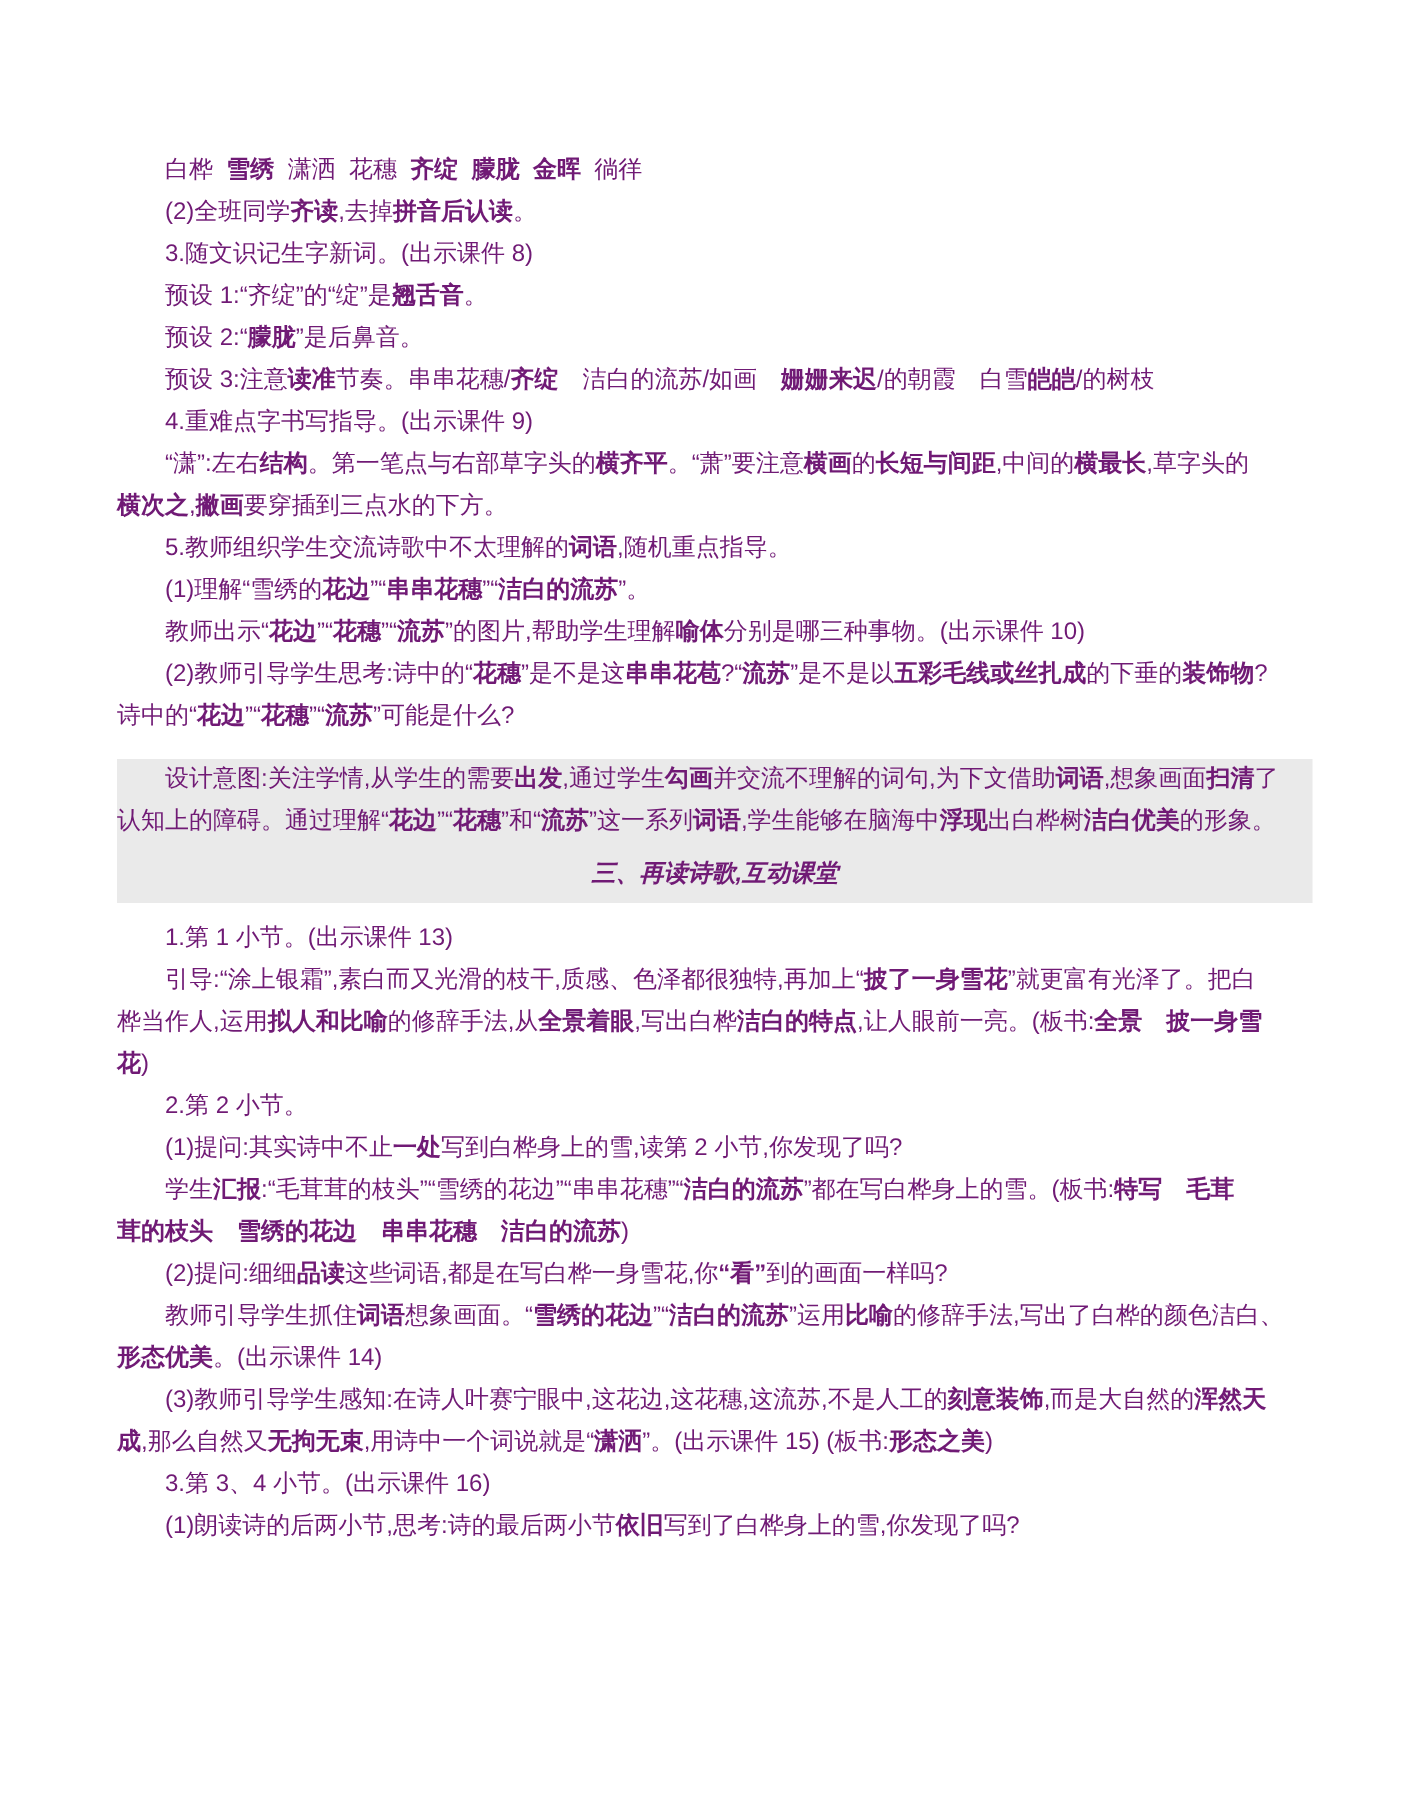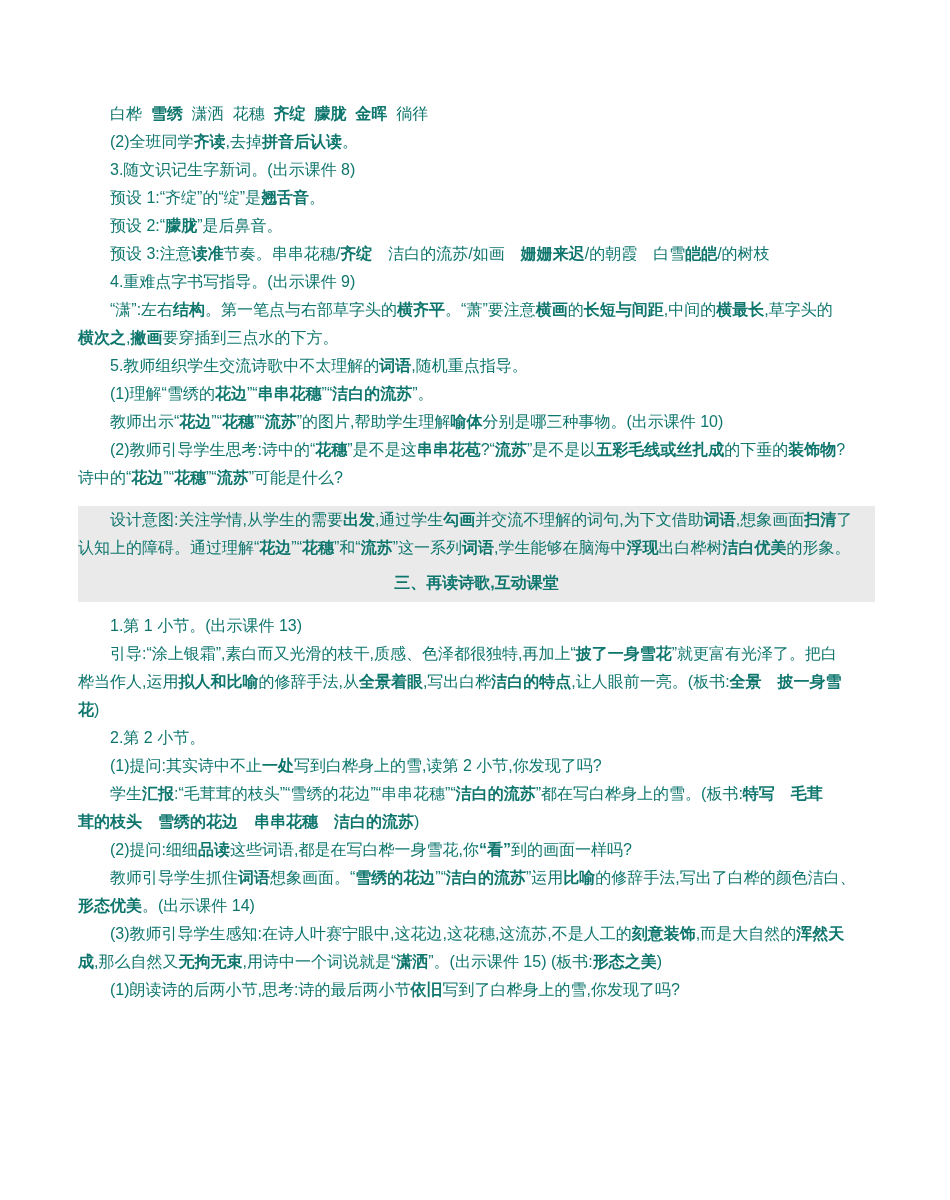--- a/index.html
+++ b/index.html
@@ -37,27 +37,28 @@
     padding: 0 0 5px 0;
   }
   .heading {
     margin: 7px 0 0 0;
     font-size: 16px;
     line-height: 28px;
     font-weight: bold;
     text-align: center;
     text-indent: 0;
     white-space: pre-wrap;
+    font-style: italic;
   }
   #bottom-section { margin-top: 10px; }
 </style>
 </head>
 <body style="background: rgb(255, 255, 255);">
 
-<div class="page" style="color: #0f766e;">
+<div class="page" style="color: #701a75;">
   <div id="top-section">
       <p class="para"><span>白桦  </span><span class="b">雪绣</span><span>  潇洒  花穗  </span><span class="b">齐绽</span><span>  </span><span class="b">朦胧</span><span>  </span><span class="b">金晖</span><span>  徜徉</span></p>
       <p class="para"><span>(2)全班同学</span><span class="b">齐读</span><span>,去掉</span><span class="b">拼音后认读</span><span>。</span></p>
       <p class="para"><span>3.随文识记生字新词。(出示课件 8)</span></p>
       <p class="para"><span>预设 1:“齐绽”的“绽”是</span><span class="b">翘舌音</span><span>。</span></p>
       <p class="para"><span>预设 2:“</span><span class="b">朦胧</span><span>”是后鼻音。</span></p>
       <p class="para"><span>预设 3:注意</span><span class="b">读准</span><span>节奏。串串花穗/</span><span class="b">齐绽</span><span>　洁白的流苏/如画　</span><span class="b">姗姗来迟</span><span>/的朝霞　白雪</span><span class="b">皑皑</span><span>/的树枝</span></p>
       <p class="para"><span>4.重难点字书写指导。(出示课件 9)</span></p>
       <p class="para"><span>“潇”:左右</span><span class="b">结构</span><span>。第一笔点与右部草字头的</span><span class="b">横齐平</span><span>。“萧”要注意</span><span class="b">横画</span><span>的</span><span class="b">长短与间距</span><span>,中间的</span><span class="b">横最长</span><span>,草字头的
 </span><span class="b">横次之</span><span>,</span><span class="b">撇画</span><span>要穿插到三点水的下方。</span></p>
@@ -81,15 +82,16 @@
 </span><span class="b">花</span><span>)</span></p>
       <p class="para"><span>2.第 2 小节。</span></p>
       <p class="para"><span>(1)提问:其实诗中不止</span><span class="b">一处</span><span>写到白桦身上的雪,读第 2 小节,你发现了吗?</span></p>
       <p class="para"><span>学生</span><span class="b">汇报</span><span>:“毛茸茸的枝头”“雪绣的花边”“串串花穗”“</span><span class="b">洁白的流苏</span><span>”都在写白桦身上的雪。(板书:</span><span class="b">特写　毛茸</span><span>
 </span><span class="b">茸的枝头　雪绣的花边　串串花穗　洁白的流苏</span><span>)</span></p>
       <p class="para"><span>(2)提问:细细</span><span class="b">品读</span><span>这些词语,都是在写白桦一身雪花,你</span><span class="b">“看”</span><span>到的画面一样吗?</span></p>
       <p class="para"><span>教师引导学生抓住</span><span class="b">词语</span><span>想象画面。“</span><span class="b">雪绣的花边</span><span>”“</span><span class="b">洁白的流苏</span><span>”运用</span><span class="b">比喻</span><span>的修辞手法,写出了白桦的颜色洁白、
 </span><span class="b">形态优美</span><span>。(出示课件 14)</span></p>
       <p class="para"><span>(3)教师引导学生感知:在诗人叶赛宁眼中,这花边,这花穗,这流苏,不是人工的</span><span class="b">刻意装饰</span><span>,而是大自然的</span><span class="b">浑然天</span><span>
 </span><span class="b">成</span><span>,那么自然又</span><span class="b">无拘无束</span><span>,用诗中一个词说就是“</span><span class="b">潇洒</span><span>”。(出示课件 15) (板书:</span><span class="b">形态之美</span><span>)</span></p>
+      <p class="para"><span>3.第 3、4 小节。(出示课件 16)</span></p>
       <p class="para"><span>(1)朗读诗的后两小节,思考:诗的最后两小节</span><span class="b">依旧</span><span>写到了白桦身上的雪,你发现了吗?</span></p>
     </div>
 </div>
 
 </body></html>

